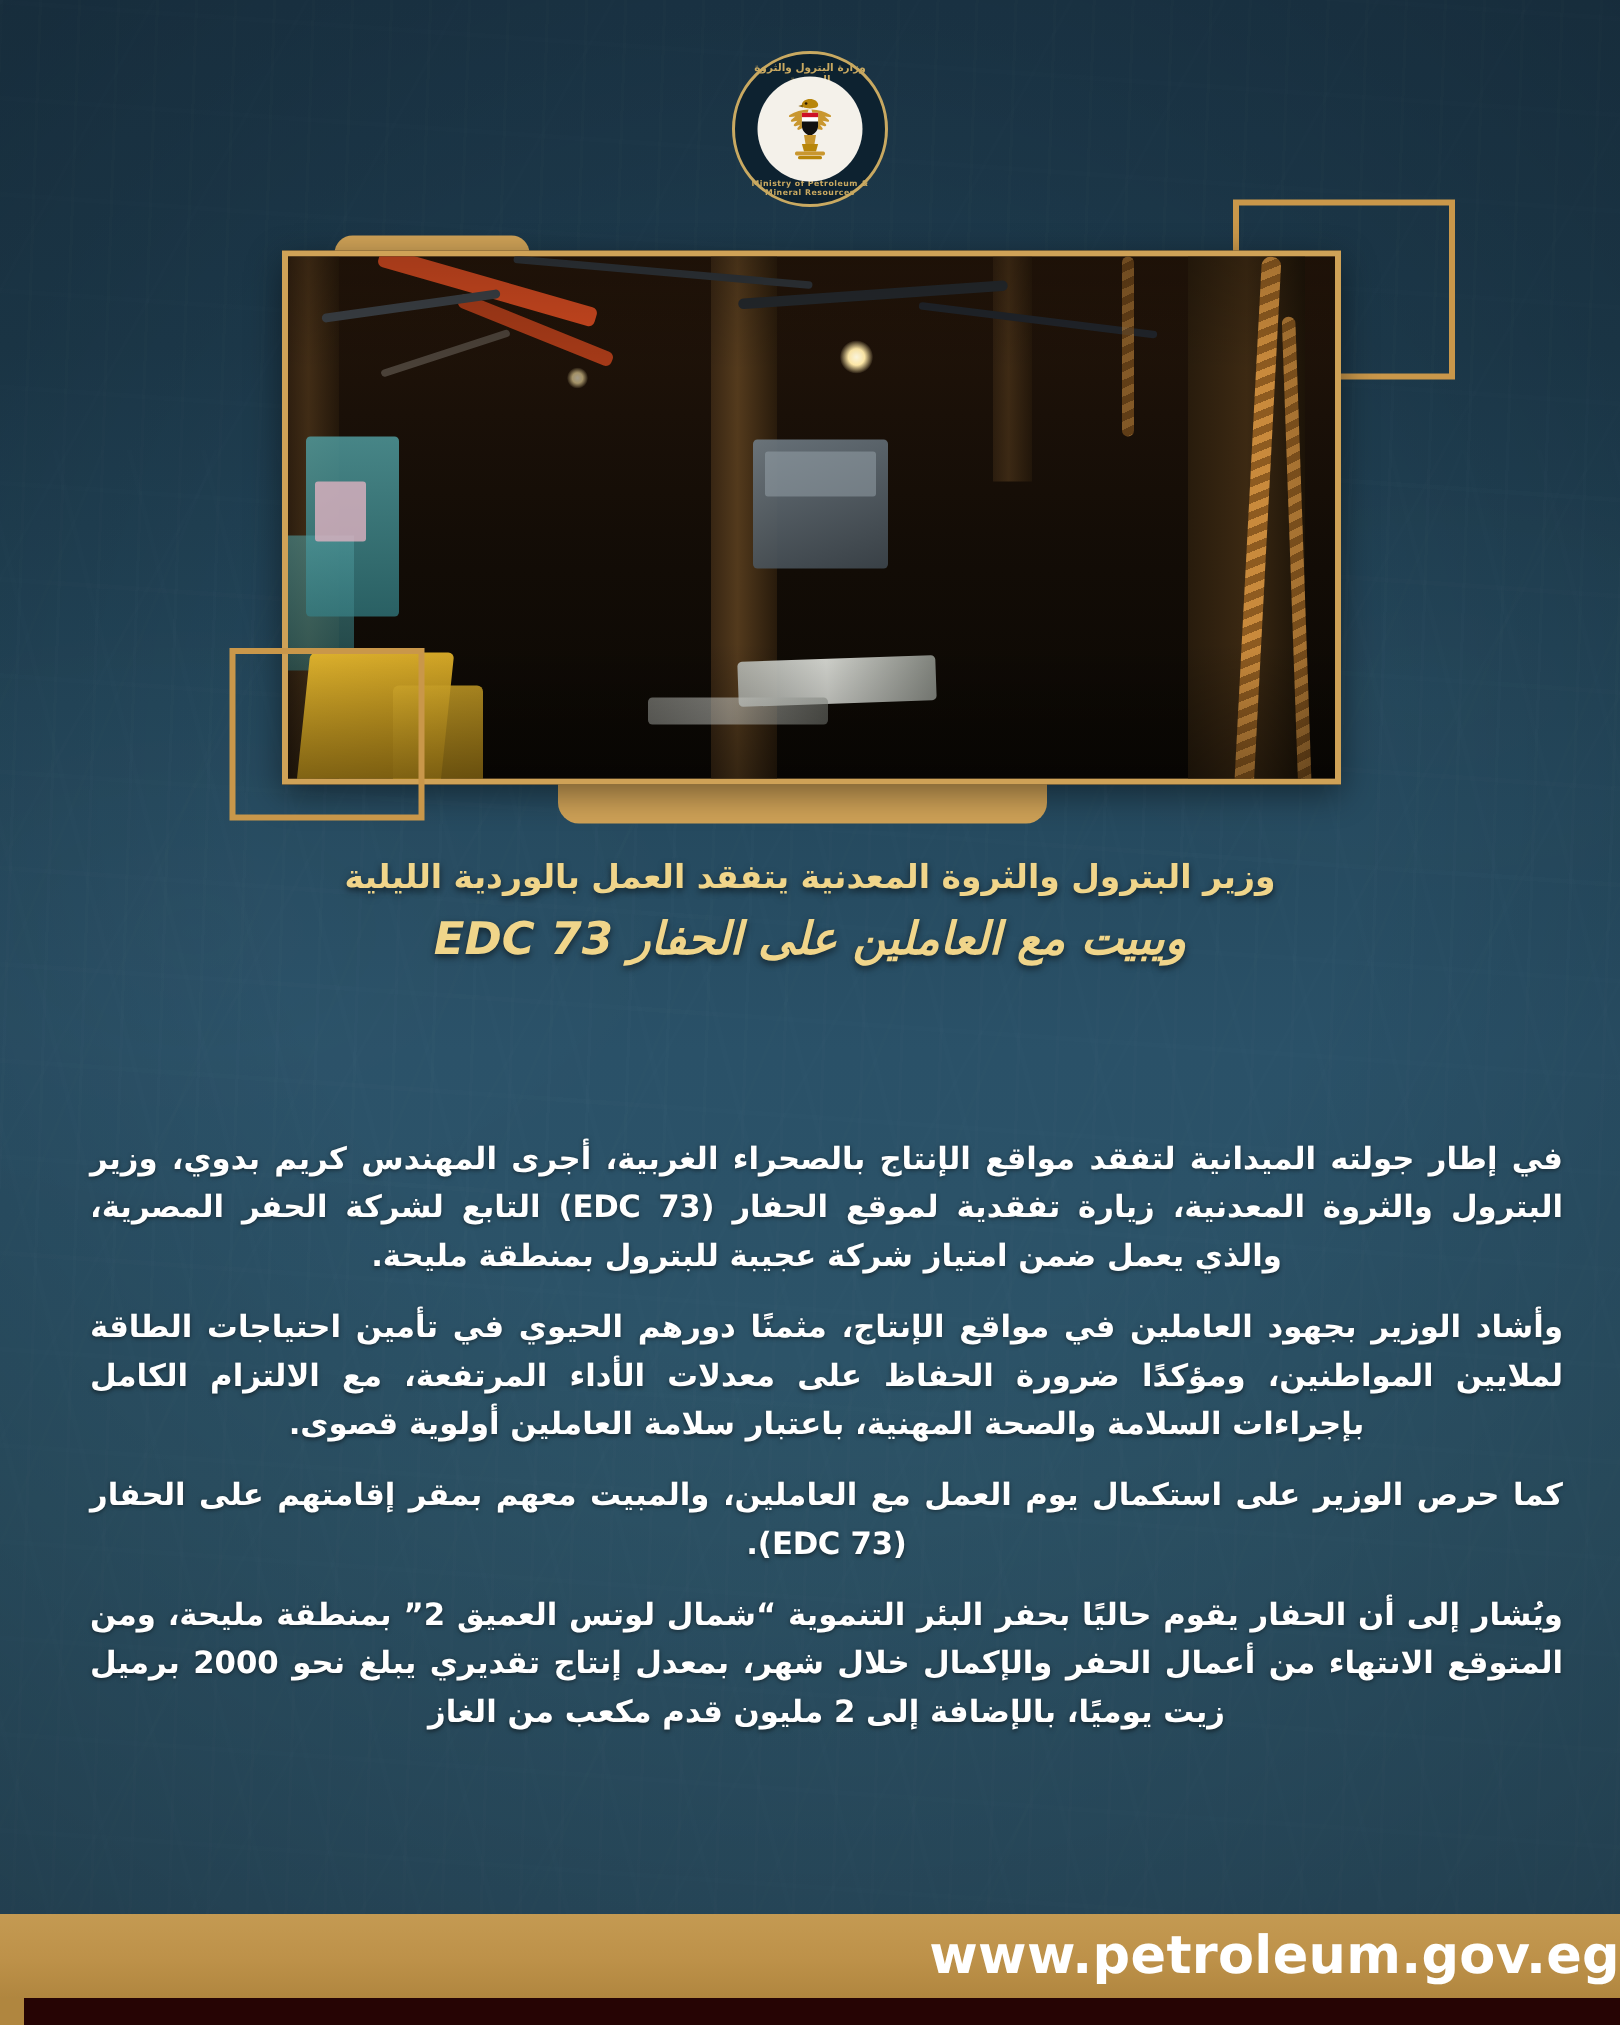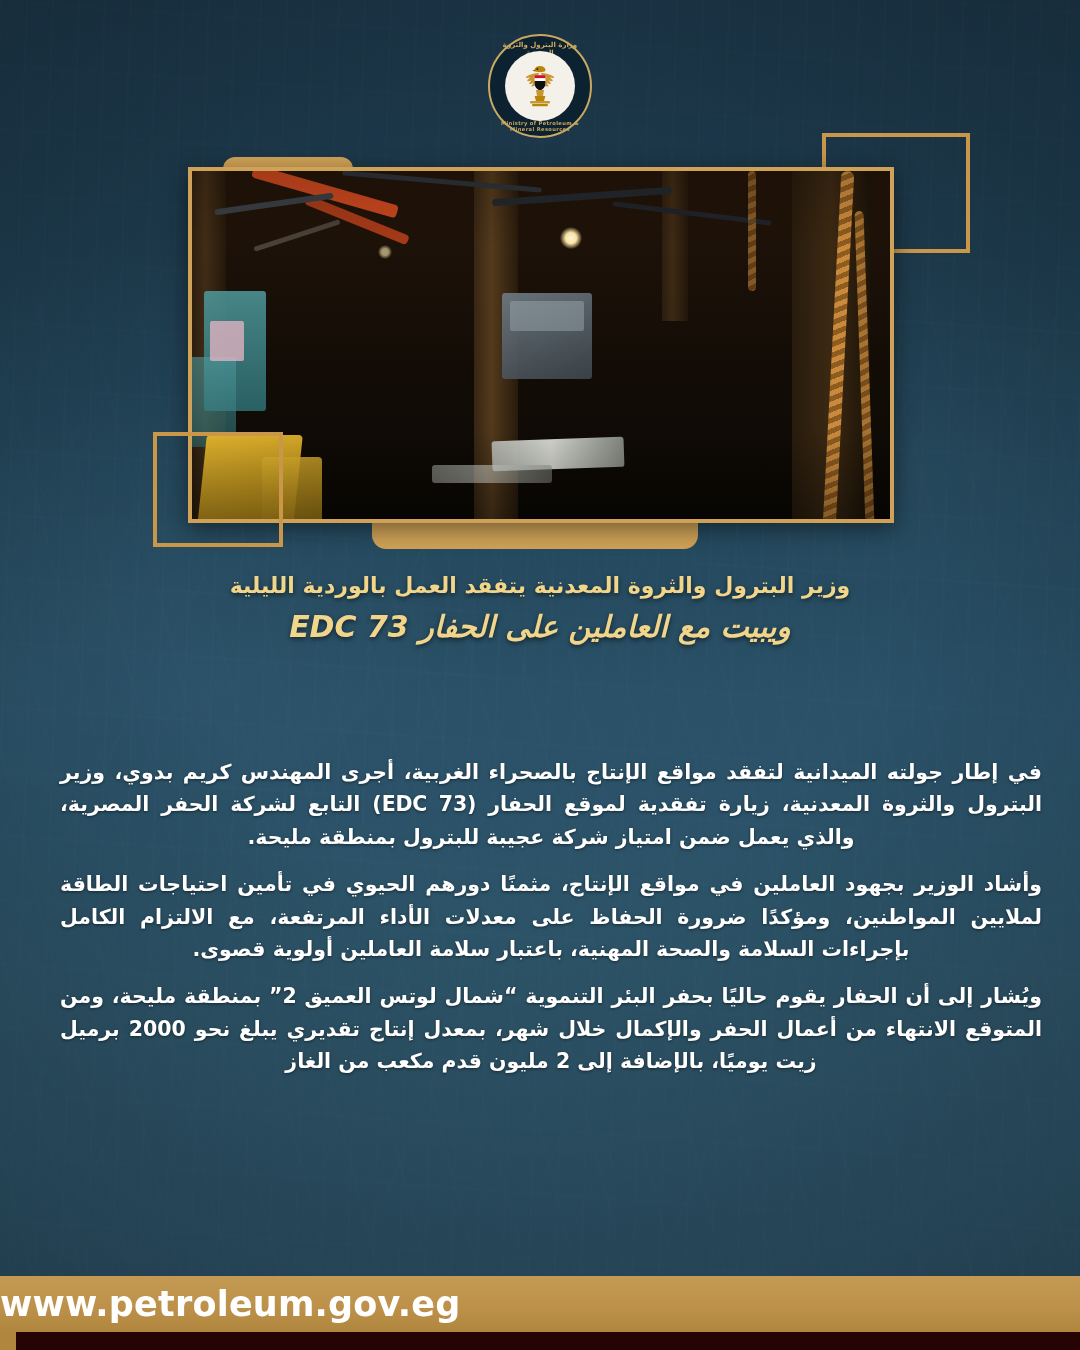--- a/index.html
+++ b/index.html
@@ -244,21 +244,21 @@
     letter-spacing: -0.2px;
   }
   .para:last-child { margin-bottom: 0; }
 
   
   .footer-bar {
     position: absolute;
     bottom: 18px; left: 0; right: 0;
     height: 56px;
     background: linear-gradient(180deg,#c49a52 0%,#bd9149 55%,#b0863f 100%);
-    display: flex; align-items: center; justify-content: flex-end;
+    display: flex; align-items: center; justify-content: flex-start;
     z-index: 7;
   }
   .footer-url {
     color: #ffffff;
     font-size: 35px;
     font-weight: bold;
     letter-spacing: .2px;
     direction: ltr;
   }
   .footer-dark {
@@ -416,20 +416,21 @@
   <div class="gold-frame-bl"></div>
 
   <div class="headline">
     <div class="hl-line2">وزير البترول والثروة المعدنية يتفقد العمل بالوردية الليلية</div>
     <div class="hl-line3">ويبيت مع العاملين على الحفار EDC 73</div>
   </div>
 
   <div class="body-wrap">
     <p class="para">في إطار جولته الميدانية لتفقد مواقع الإنتاج بالصحراء الغربية، أجرى المهندس كريم بدوي، وزير البترول والثروة المعدنية، زيارة تفقدية لموقع الحفار (EDC 73) التابع لشركة الحفر المصرية، والذي يعمل ضمن امتياز شركة عجيبة للبترول بمنطقة مليحة.</p>
     <p class="para">وأشاد الوزير بجهود العاملين في مواقع الإنتاج، مثمنًا دورهم الحيوي في تأمين احتياجات الطاقة لملايين المواطنين، ومؤكدًا ضرورة الحفاظ على معدلات الأداء المرتفعة، مع الالتزام الكامل بإجراءات السلامة والصحة المهنية، باعتبار سلامة العاملين أولوية قصوى.</p>
+    <p class="para">كما حرص الوزير على استكمال يوم العمل مع العاملين، والمبيت معهم بمقر إقامتهم على الحفار (EDC 73).</p>
     <p class="para">ويُشار إلى أن الحفار يقوم حاليًا بحفر البئر التنموية “شمال لوتس العميق 2” بمنطقة مليحة، ومن المتوقع الانتهاء من أعمال الحفر والإكمال خلال شهر، بمعدل إنتاج تقديري يبلغ نحو 2000 برميل زيت يوميًا، بالإضافة إلى 2 مليون قدم مكعب من الغاز</p>
   </div>
 
   <div class="footer-bar">
     <span class="footer-url">www.petroleum.gov.eg</span>
   </div>
   <div class="footer-dark"></div>
 
 </div>
 

